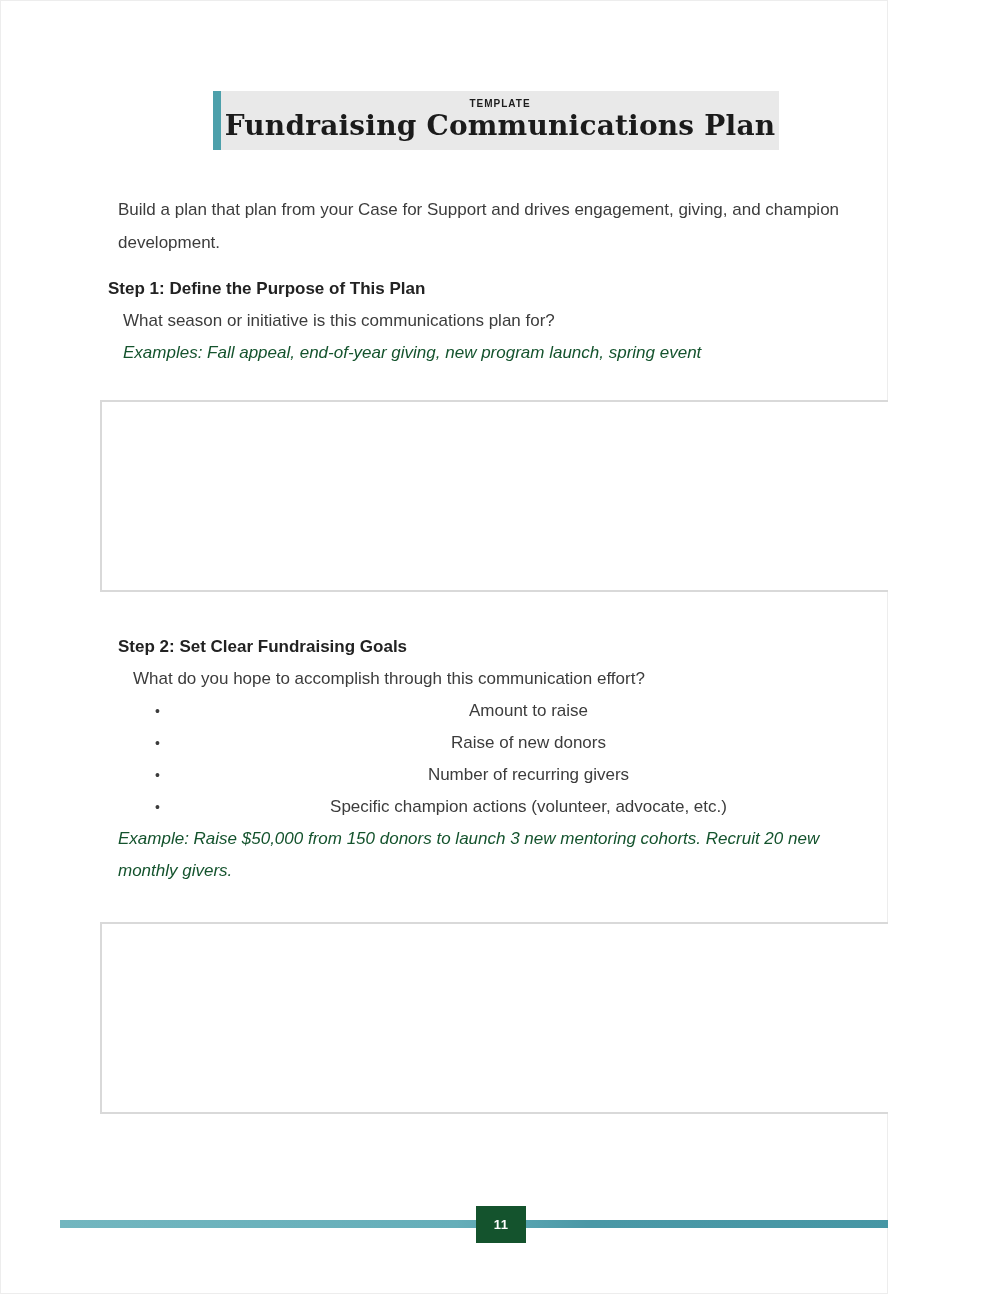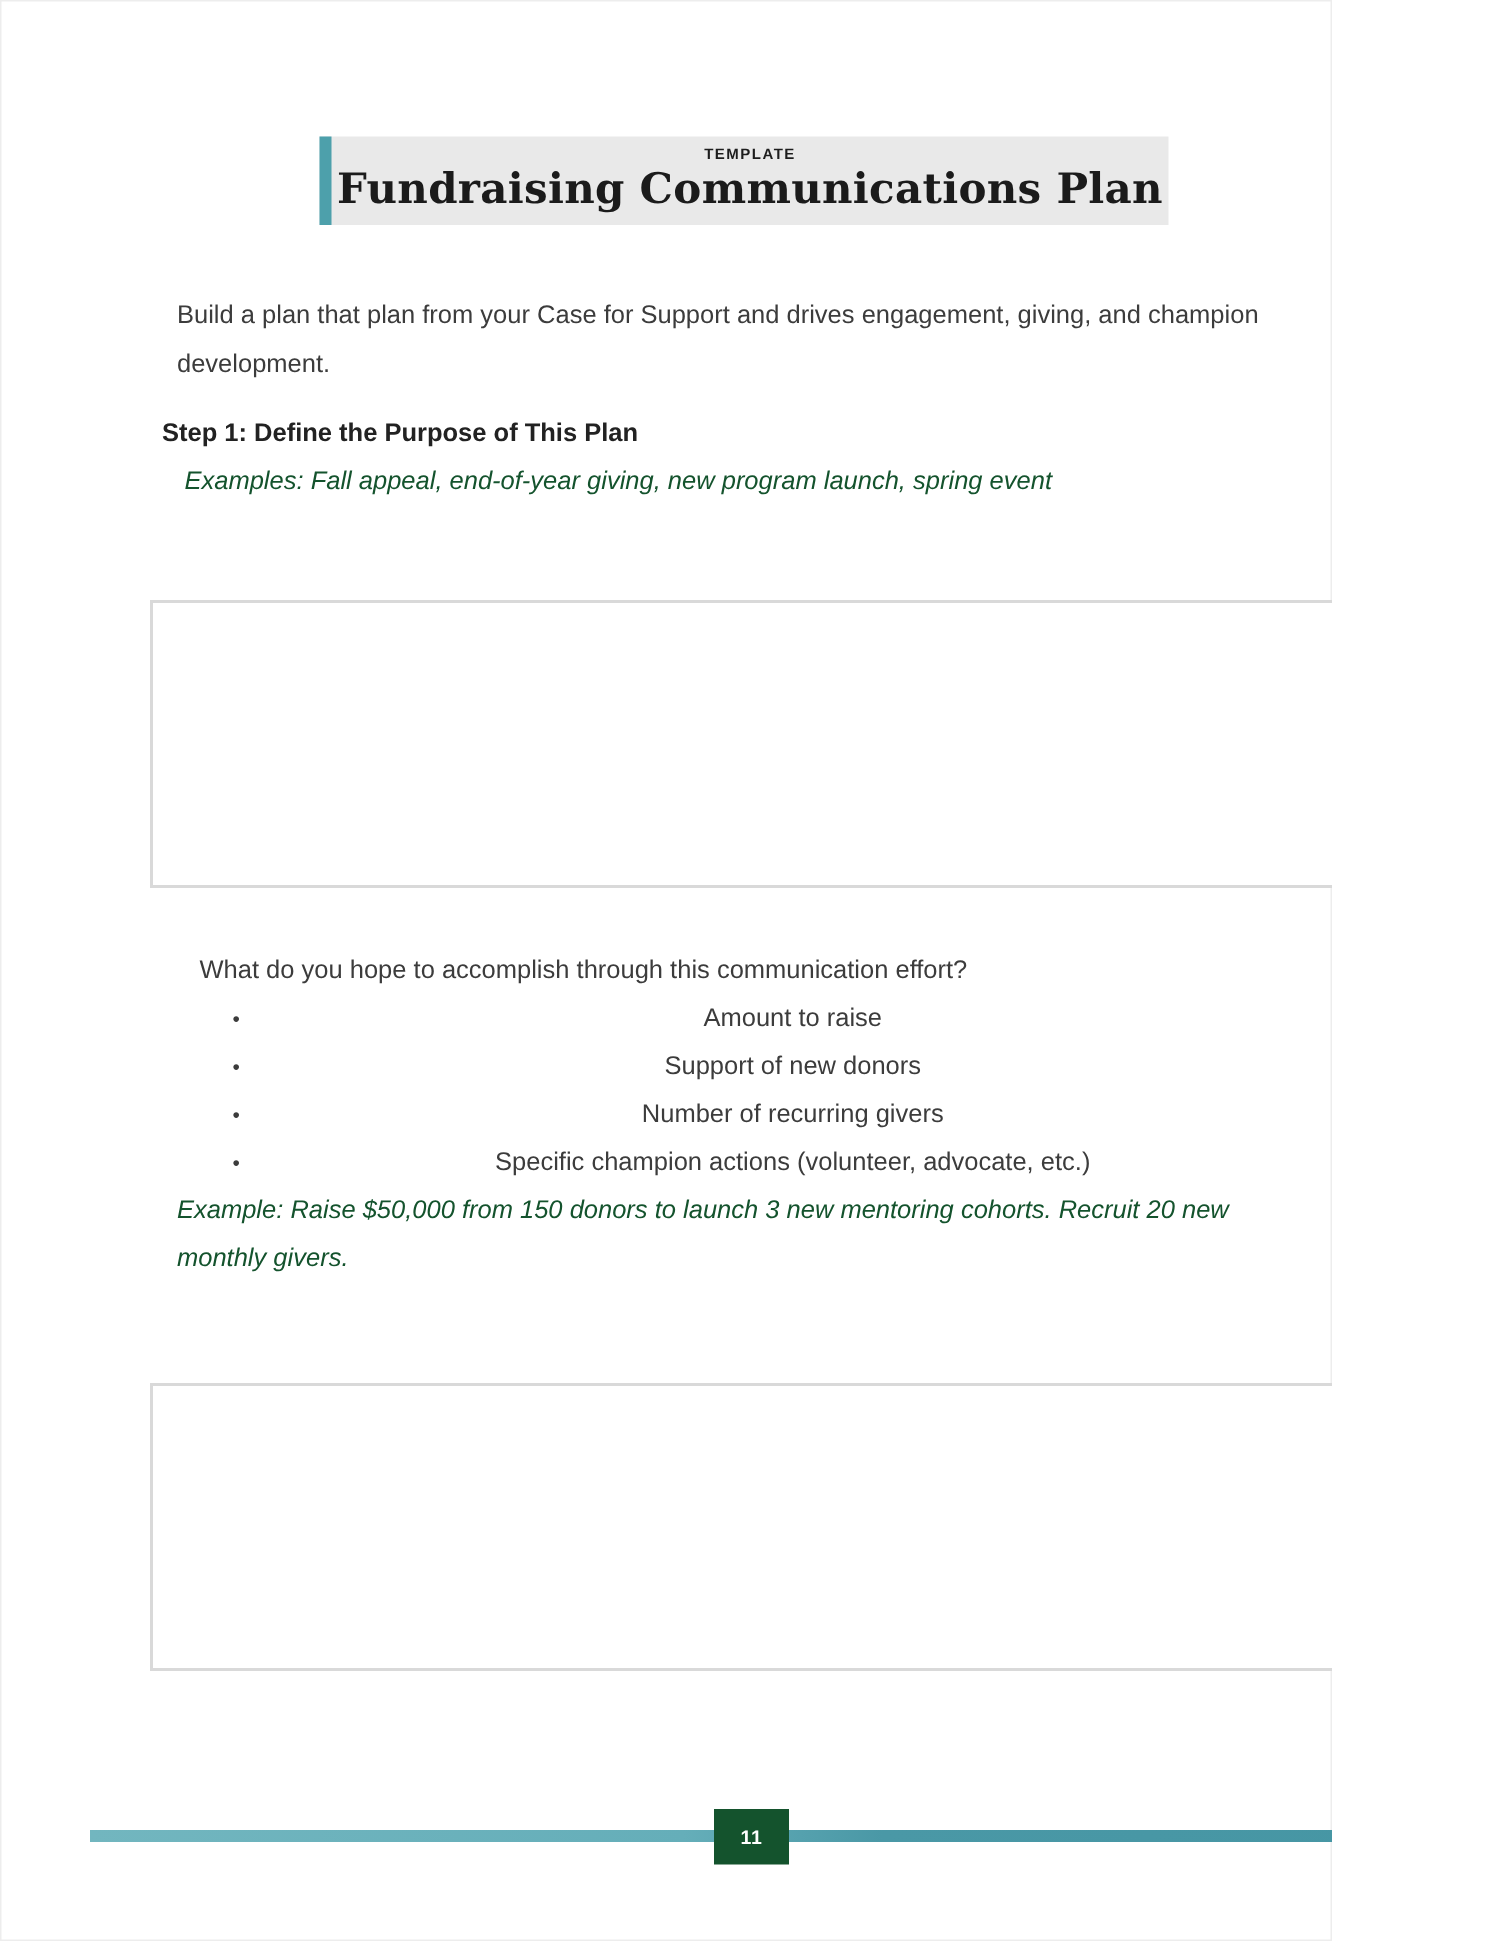--- a/index.html
+++ b/index.html
@@ -154,30 +154,32 @@
 
   <div class="header-banner">
     <div class="header-badge">TEMPLATE</div>
     <div class="header-title">Fundraising Communications Plan</div>
   </div>
 
   <p class="intro">Build a plan that plan from your Case for Support and drives engagement, giving, and champion development.</p>
 
   <div class="step-1">
     <div class="step-heading">Step 1: Define the Purpose of This Plan</div>
+    <div class="step-question">What season or initiative is this communications plan for?</div>
     <div class="step-example">Examples: Fall appeal, end-of-year giving, new program launch, spring event</div>
   </div>
 
   <div class="answer-box answer-box-1"></div>
 
   <div class="step-2">
+    <div class="step-heading">Step 2: Set Clear Fundraising Goals</div>
     <div class="step-question">What do you hope to accomplish through this communication effort?</div>
     <ul class="bullet-list">
         <li>Amount to raise</li>
-        <li>Support of new donors</li>
+        <li>Raise of new donors</li>
         <li>Number of recurring givers</li>
         <li>Specific champion actions (volunteer, advocate, etc.)</li>
       </ul>
     <div class="step-example flush">Example: Raise $50,000 from 150 donors to launch 3 new mentoring cohorts. Recruit 20 new monthly givers.</div>
   </div>
 
   <div class="answer-box answer-box-2"></div>
 
   <div class="footer-line"></div>
   <div class="page-number-box">11</div>

